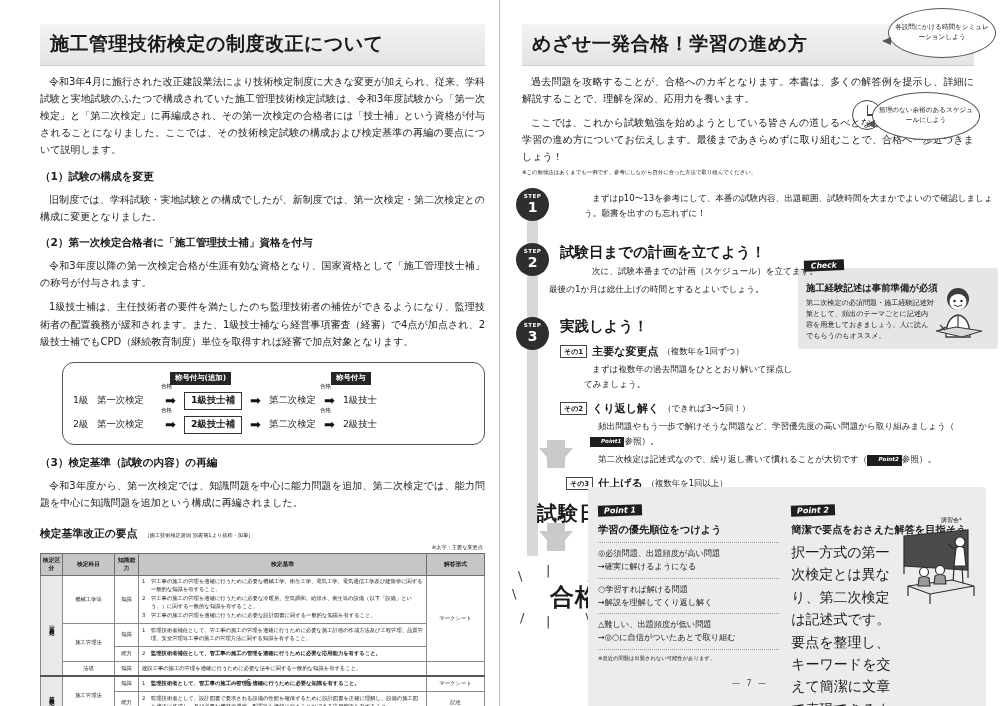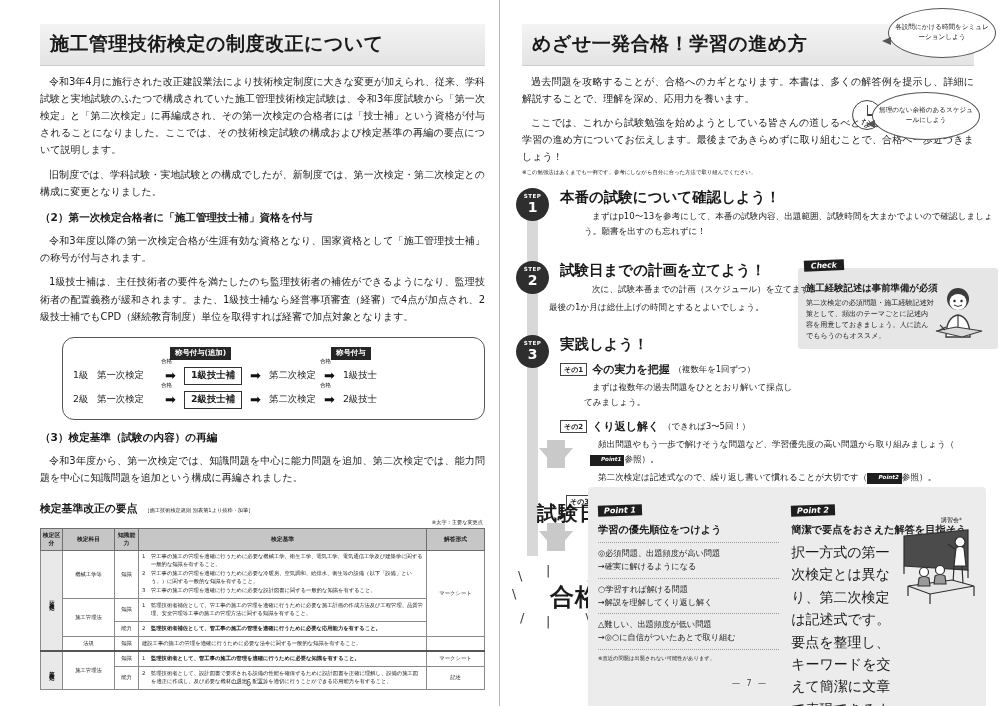--- a/index.html
+++ b/index.html
@@ -199,20 +199,21 @@
 
   <div class="page page-left">
 
     <div class="banner">
       <h1>施工管理技術検定の制度改正について</h1>
     </div>
 
     <div class="body-col">
       <p class="para">令和3年4月に施行された改正建設業法により技術検定制度に大きな変更が加えられ、従来、学科試験と実地試験のふたつで構成されていた施工管理技術検定試験は、令和3年度試験から「第一次検定」と「第二次検定」に再編成され、その第一次検定の合格者には「技士補」という資格が付与されることになりました。ここでは、その技術検定試験の構成および検定基準の再編の要点について説明します。</p>
 
+      <h2 class="sub">（1）試験の構成を変更</h2>
       <p class="para">旧制度では、学科試験・実地試験との構成でしたが、新制度では、第一次検定・第二次検定との構成に変更となりました。</p>
 
       <h2 class="sub">（2）第一次検定合格者に「施工管理技士補」資格を付与</h2>
       <p class="para">令和3年度以降の第一次検定合格が生涯有効な資格となり、国家資格として「施工管理技士補」の称号が付与されます。</p>
       <p class="para">1級技士補は、主任技術者の要件を満たしたのち監理技術者の補佐ができるようになり、監理技術者の配置義務が緩和されます。また、1級技士補なら経営事項審査（経審）で4点が加点され、2級技士補でもCPD（継続教育制度）単位を取得すれば経審で加点対象となります。</p>
     </div>
 
     <div class="flowbox">
       <div class="tagrow">
         <span class="blktag t1">称号付与(追加)</span>
@@ -394,21 +395,20 @@
 
     <div class="steps">
       <div class="rail"></div>
 
       <div class="step-row">
         <div class="step-badge">
           <span class="sl">STEP</span>
           <span class="sn">1</span>
         </div>
         <div class="step-body">
-          <div class="step-title">本番の試験について確認しよう！</div>
           <p class="step-p">まずはp10〜13を参考にして、本番の試験内容、出題範囲、試験時間を大まかでよいので確認しましょう。願書を出すのも忘れずに！</p>
         </div>
       </div>
 
       <div class="step-row" style="margin-top:22px;">
         <div class="step-badge">
           <span class="sl">STEP</span>
           <span class="sn">2</span>
         </div>
         <div class="step-body">
@@ -421,21 +421,21 @@
       <div class="step-row" style="margin-top:20px;">
         <div class="step-badge">
           <span class="sl">STEP</span>
           <span class="sn">3</span>
         </div>
         <div class="step-body" style="padding-right:206px;">
           <div class="step-title">実践しよう！</div>
 
           <div class="subhead">
             <span class="smallbox">その1</span>
-            <span>今の実力を把握</span>
+            <span>主要な変更点</span>
             <span class="lite">（複数年を1回ずつ）</span>
           </div>
           <p class="step-p">まずは複数年の過去問題をひととおり解いて採点してみましょう。</p>
 
           <div class="subhead">
             <span class="smallbox">その2</span>
             <span>くり返し解く</span>
             <span class="lite">（できれば3〜5回！）</span>
           </div>
         </div>

